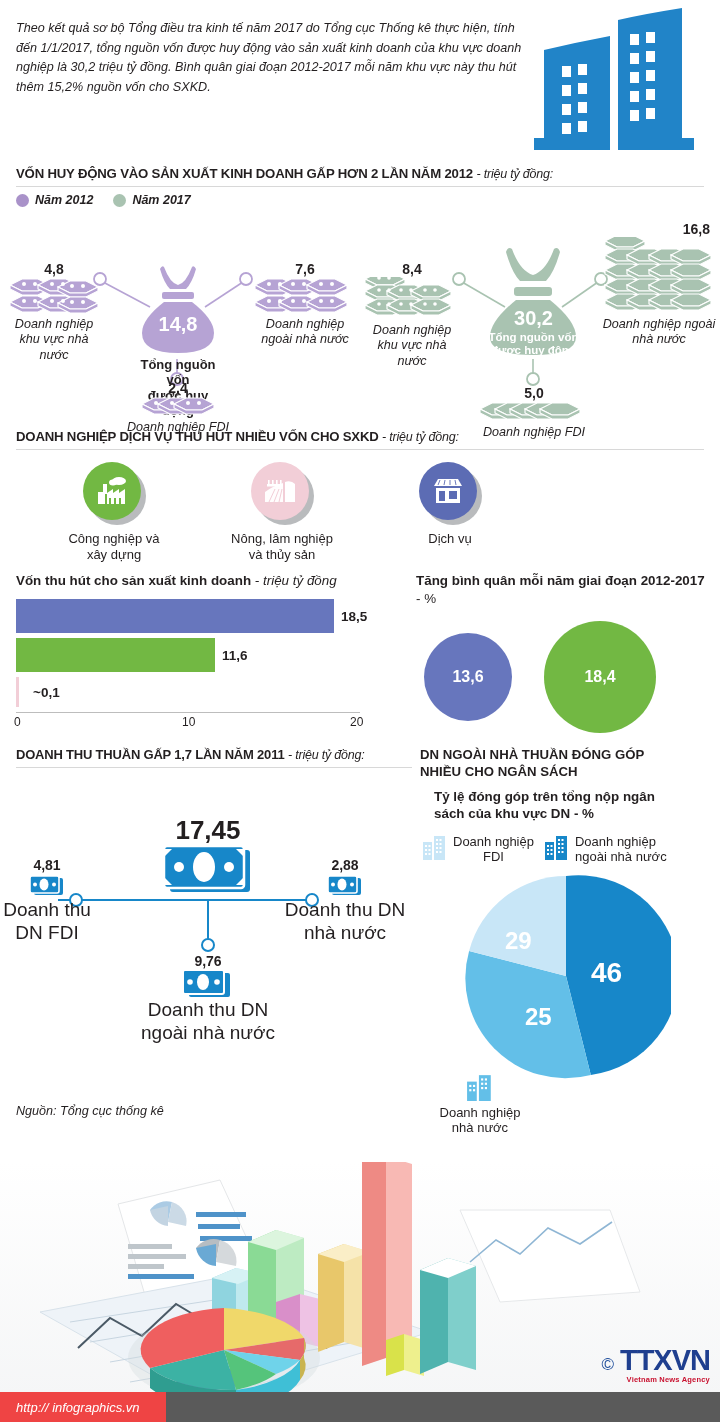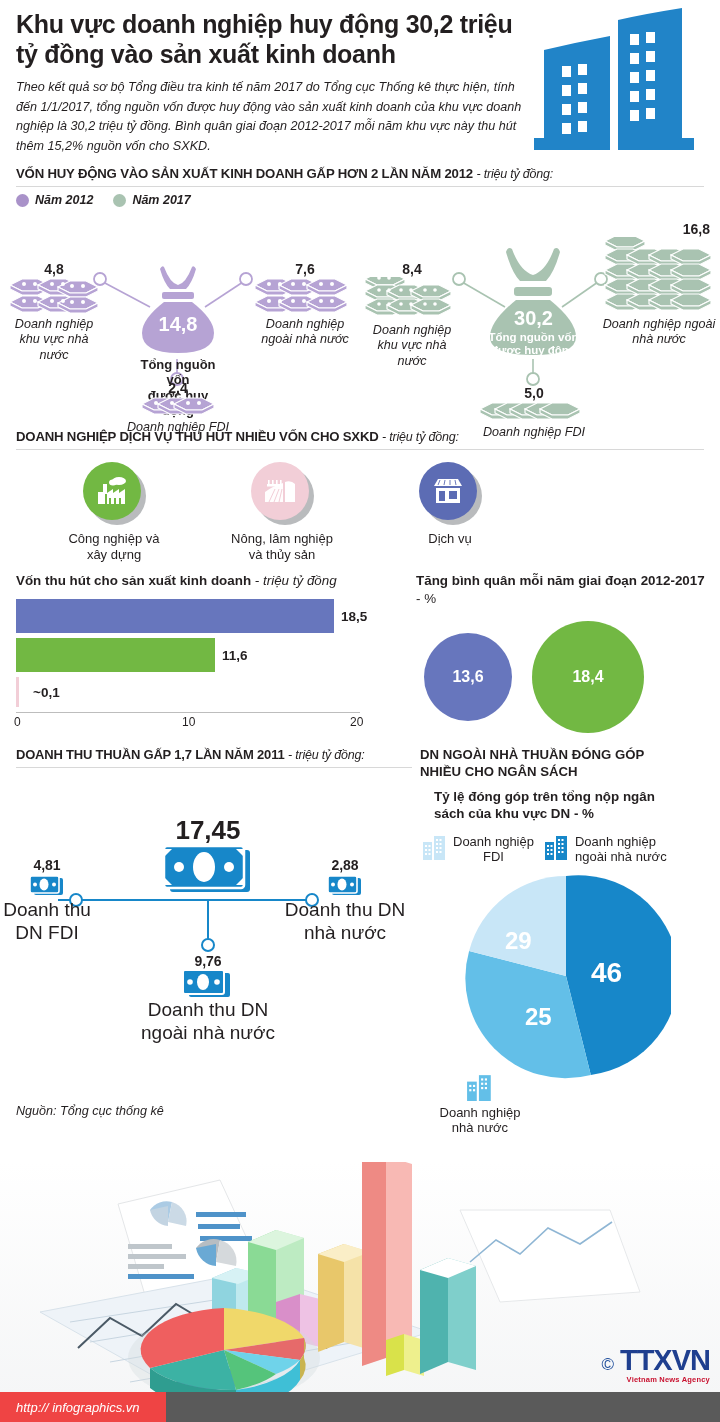--- a/index.html
+++ b/index.html
@@ -79,21 +79,21 @@
   .bar-val {
     position: absolute; top: 50%; transform: translateY(-50%);
     font-size: 13.5px; font-weight: bold; padding-left: 7px; white-space: nowrap;
   }
   .axis-line { height: 1px; background: #bdbdbd; position: relative; }
   .axis-labels { position: relative; height: 18px; }
   .axis-labels span { position: absolute; font-size: 12px; top: 2px; }
   .ytick { position: absolute; left: 0; width: 2px; background: #cfcfcf; }
 
   
-  .circles { display: flex; align-items: center; gap: 20px; margin-top: 14px; padding-left: 12px; }
+  .circles { display: flex; align-items: center; gap: 32px; margin-top: 14px; padding-left: 12px; }
   .circ { border-radius: 50%; display: flex; align-items: center; justify-content: center;
           color: #fff; font-size: 16px; font-weight: bold; }
 
   
   .rev-diagram { position: relative; height: 250px; }
   .rnode { position: absolute; text-align: center; }
   .rval { font-size: 14px; font-weight: bold; }
   .rlabel { font-size: 19px; line-height: 1.2; }
   .rcenterval { font-size: 26px; font-weight: bold; }
   .rcenterlabel { font-size: 14px; font-weight: bold; line-height: 1.2; }
@@ -127,21 +127,20 @@
   .ttx-c { font-size: 17px; color: #1f4e9c; }
   .ttx-logo { font-size: 29px; font-weight: bold; color: #1f3f8f; letter-spacing: -1px; line-height: 1; position: relative; }
   .ttx-sub { font-size: 7.5px; font-weight: bold; color: #c8102e; text-align: right; letter-spacing: 0.2px; }
 </style>
 </head>
 <body>
 
 <div class="page">
 
   <div class="header">
-    <div class="title">Khu vực doanh nghiệp huy động 30,2 triệu tỷ đồng vào sản xuất kinh doanh</div>
     <div class="lede">Theo kết quả sơ bộ Tổng điều tra kinh tế năm 2017 do Tổng cục Thống kê thực hiện, tính đến 1/1/2017, tổng nguồn vốn được huy động vào sản xuất kinh doanh của khu vực doanh nghiệp là 30,2 triệu tỷ đồng. Bình quân giai đoạn 2012-2017 mỗi năm khu vực này thu hút thêm 15,2% nguồn vốn cho SXKD.</div>
     <div class="hdr-buildings">
       <svg width="180" height="148" viewBox="0 0 180 148">
         <g fill="#2184c8">
           <path d="M18,44 L18,132 L8,132 L8,144 L84,144 L84,30 Q52,36 18,44 Z"></path>
           <path d="M92,14 Q118,8 156,2 L156,132 L168,132 L168,144 L92,144 Z"></path>
           <path d="M84,30 L92,14 L92,144 L84,144 Z" fill="#ffffff"></path>
         </g>
         <g fill="#ffffff">
           <rect x="36" y="60" width="9" height="11"></rect>

